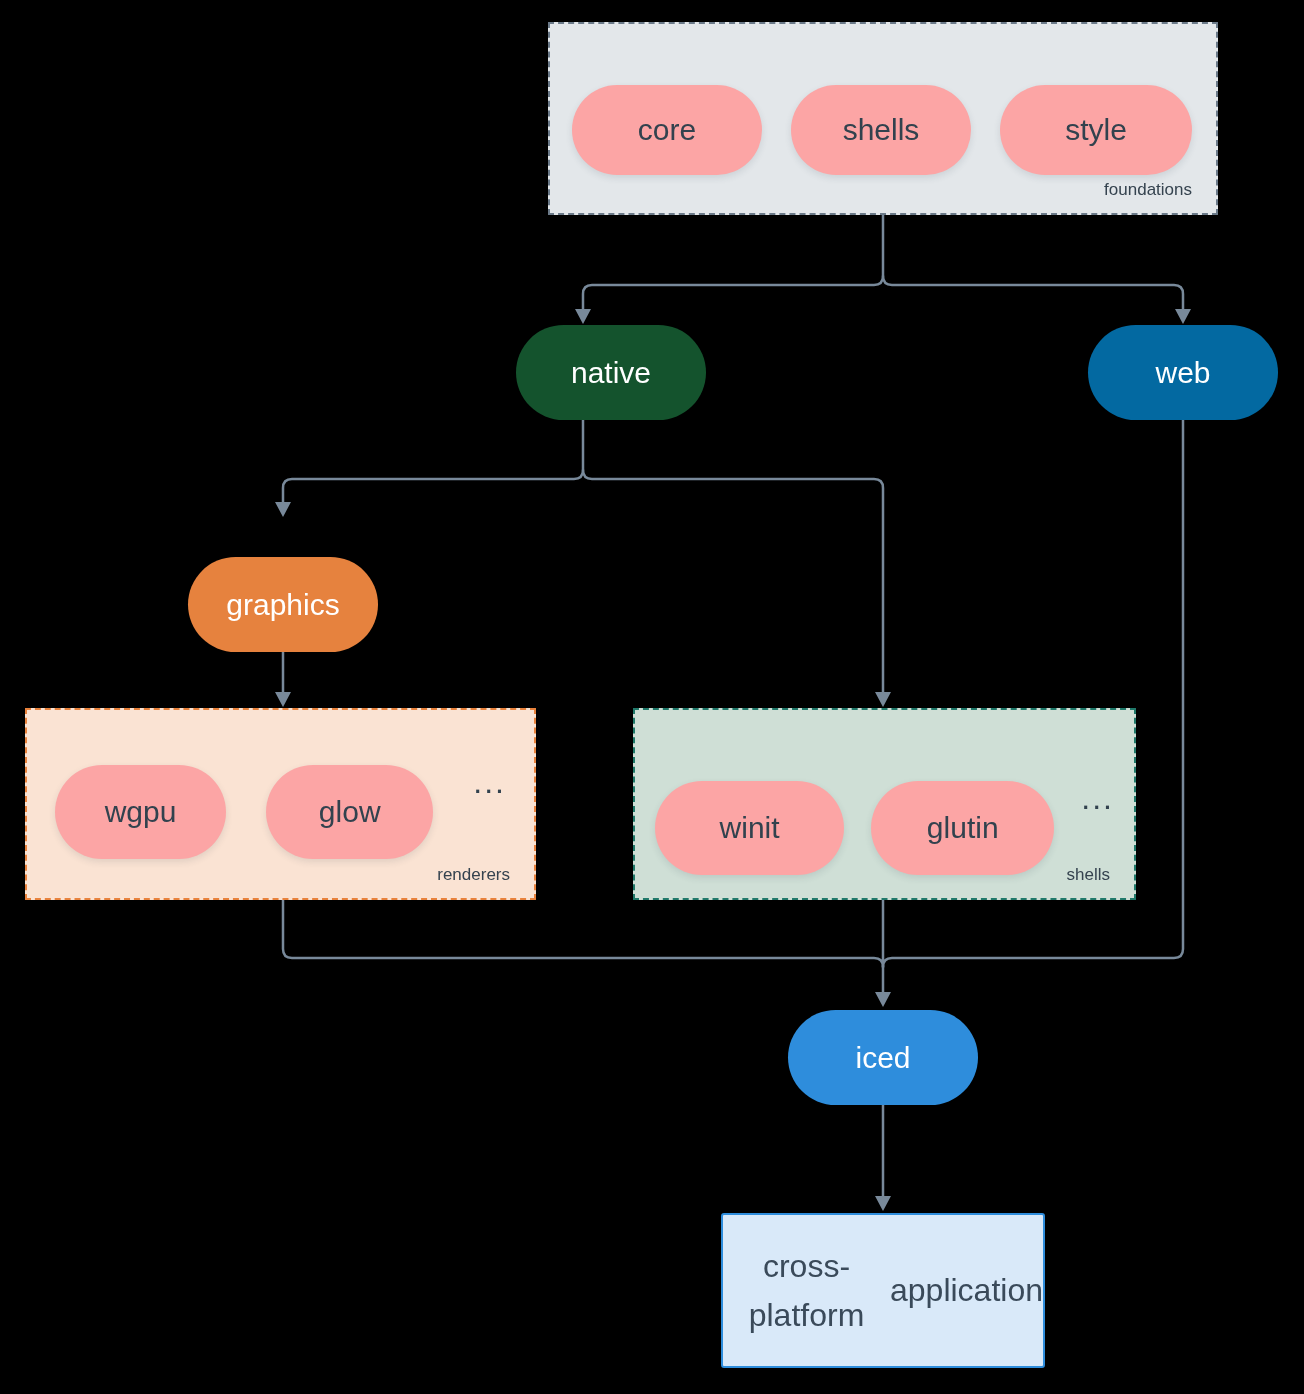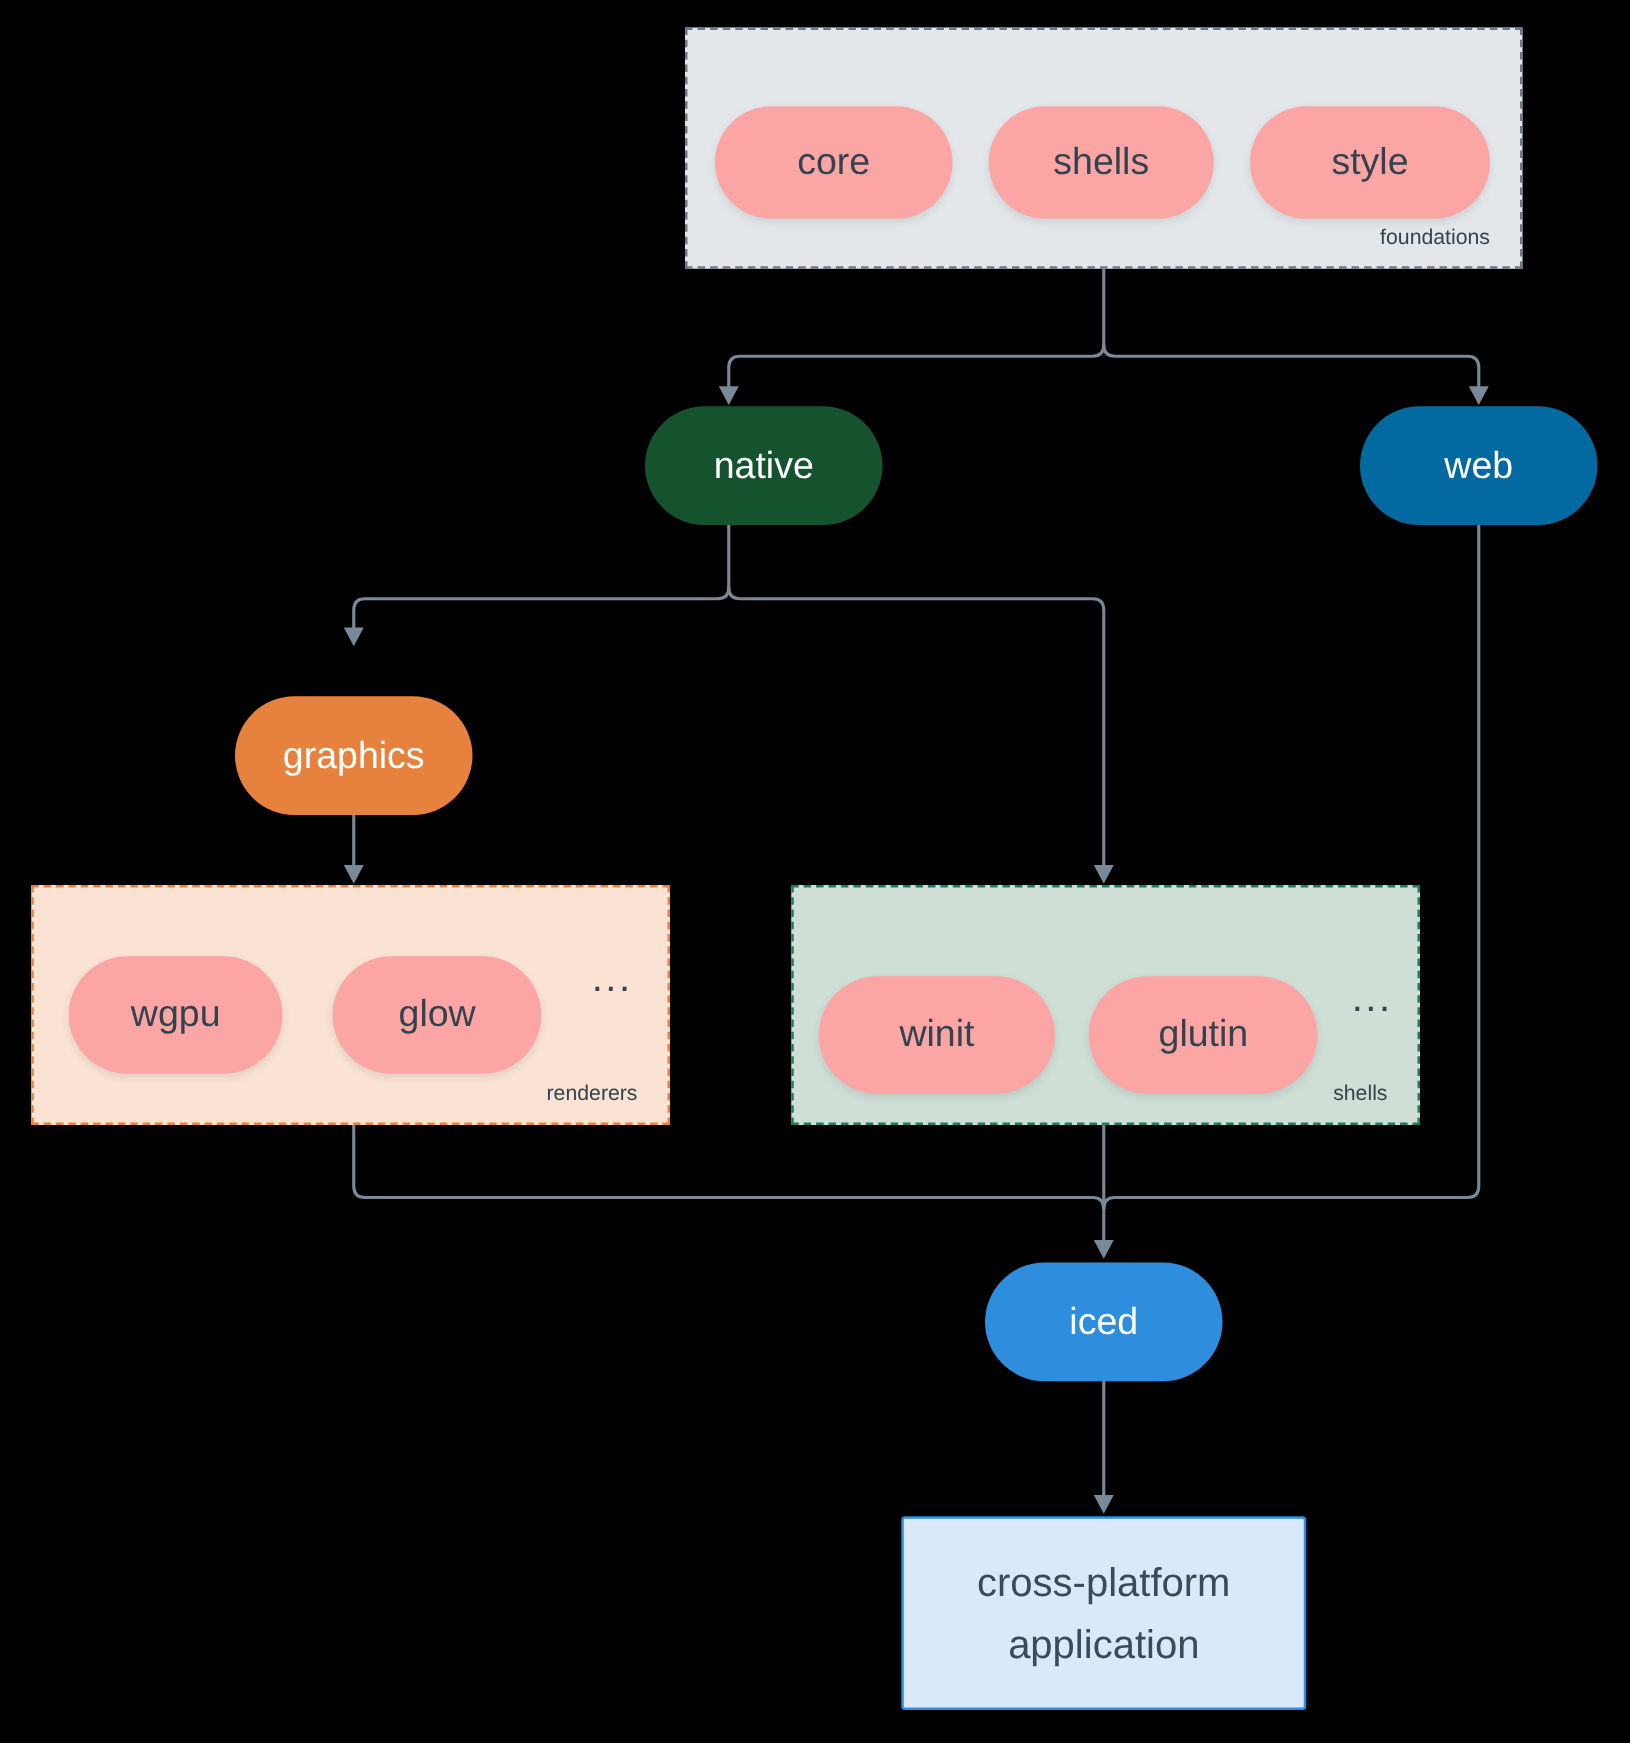--- a/index.html
+++ b/index.html
@@ -104,21 +104,20 @@
   .app-box {
     position: absolute;
     z-index: 2;
     left: 721px; top: 1213px;
     width: 324px; height: 155px;
     box-sizing: border-box;
     background: #D9E9F9;
     border: 2px solid #2E8DDC;
     border-radius: 3px;
     display: flex;
-    flex-direction: column;
     align-items: center;
     justify-content: center;
     color: #3A4A5A;
     font-size: 32px;
     line-height: 49px;
     text-align: center;
   }
 </style>
 </head>
 <body>

